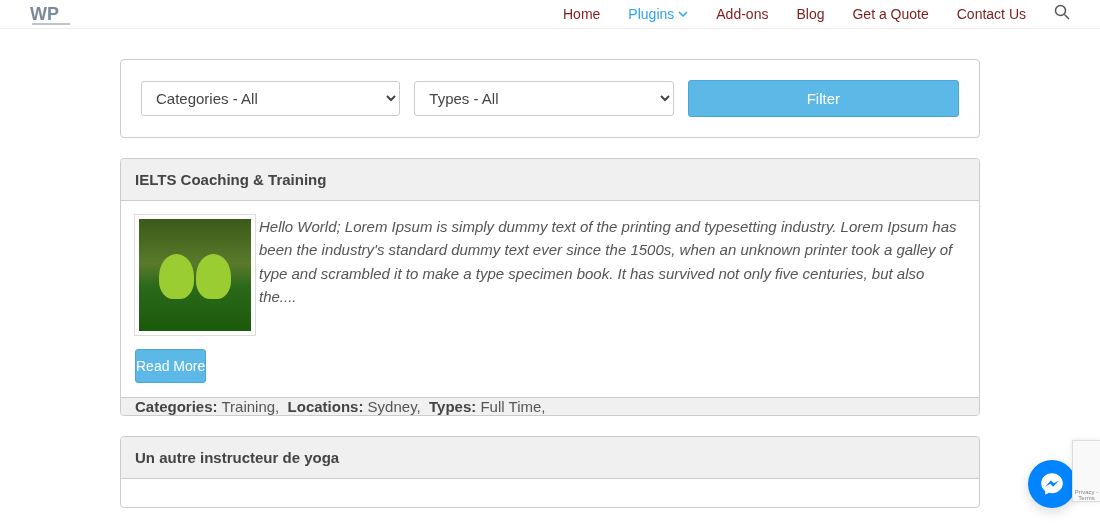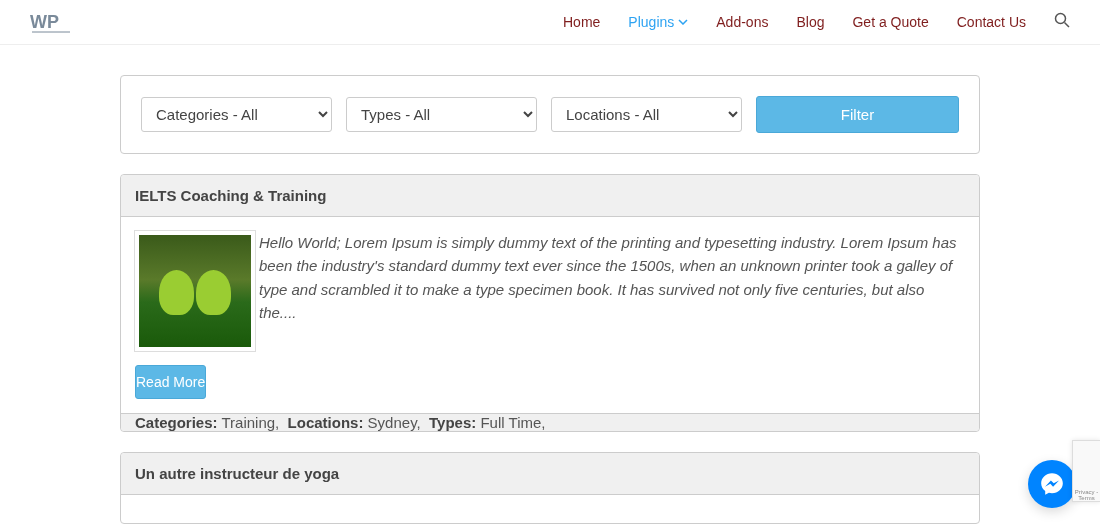--- a/index.html
+++ b/index.html
@@ -1,19 +1,19 @@
 <!DOCTYPE html>
 <html><head>
   <meta charset="utf-8">
   <style>
     * { margin: 0; padding: 0; box-sizing: border-box; }
     body { font-family: Arial, sans-serif; color: #333; background: #fff; }
     
     .header { border-bottom: 1px solid #eee; }
-    .header-inner { max-width: 1080px; margin: 0 auto; display: flex; align-items: center; justify-content: space-between; padding: 8px 20px; }
+    .header-inner { max-width: 1080px; margin: 0 auto; display: flex; align-items: center; justify-content: space-between; padding: 0 20px; }
     .logo { display: flex; align-items: center; }
     .logo svg { width: 44px; height: 28px; }
     .nav { display: flex; align-items: center; gap: 28px; }
     .nav-item { color: #7f1d1d; text-decoration: none; font-size: 14px; cursor: pointer; display: flex; align-items: center; gap: 4px; }
     .nav-item.active { color: #2ea3f2; }
     .search-icon { cursor: pointer; }
     
     .container { max-width: 900px; margin: 30px auto; padding: 0 20px; }
     
     .filter-box { border: 1px solid #ccc; border-radius: 4px; padding: 20px; display: flex; gap: 14px; align-items: center; background: #fff; }
@@ -70,23 +70,20 @@
 </header>
 
 <div class="container">
   <div class="filter-box">
     <select class="filter-select">
       <option>Categories - All</option>
     </select>
     <select class="filter-select">
       <option>Types - All</option>
     </select>
-    <select class="filter-select">
-      <option>Locations - All</option>
-    </select>
     <button class="filter-btn">Filter</button>
   </div>
 
   <div class="listing">
     <div class="listing-header">IELTS Coaching &amp; Training</div>
     <div class="listing-body">
       <div class="listing-content">
         <div class="listing-img img-frogs"></div>
         <div class="listing-text">Hello World; Lorem Ipsum is simply dummy text of the printing and typesetting industry. Lorem Ipsum has been the industry's standard dummy text ever since the 1500s, when an unknown printer took a galley of type and scrambled it to make a type specimen book. It has survived not only five centuries, but also the....</div>
       </div>

